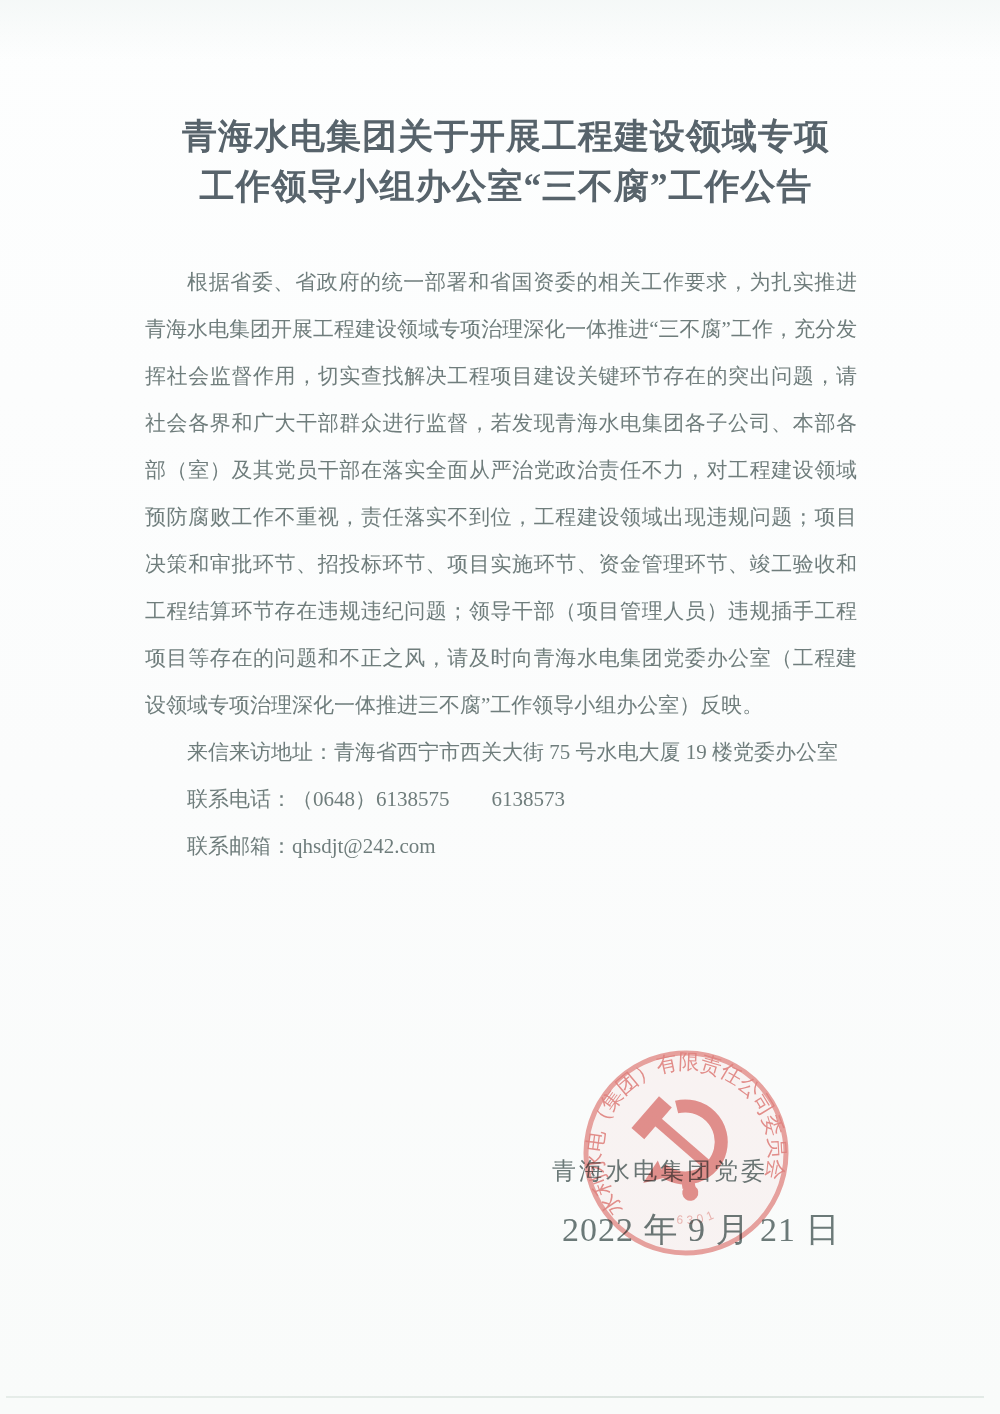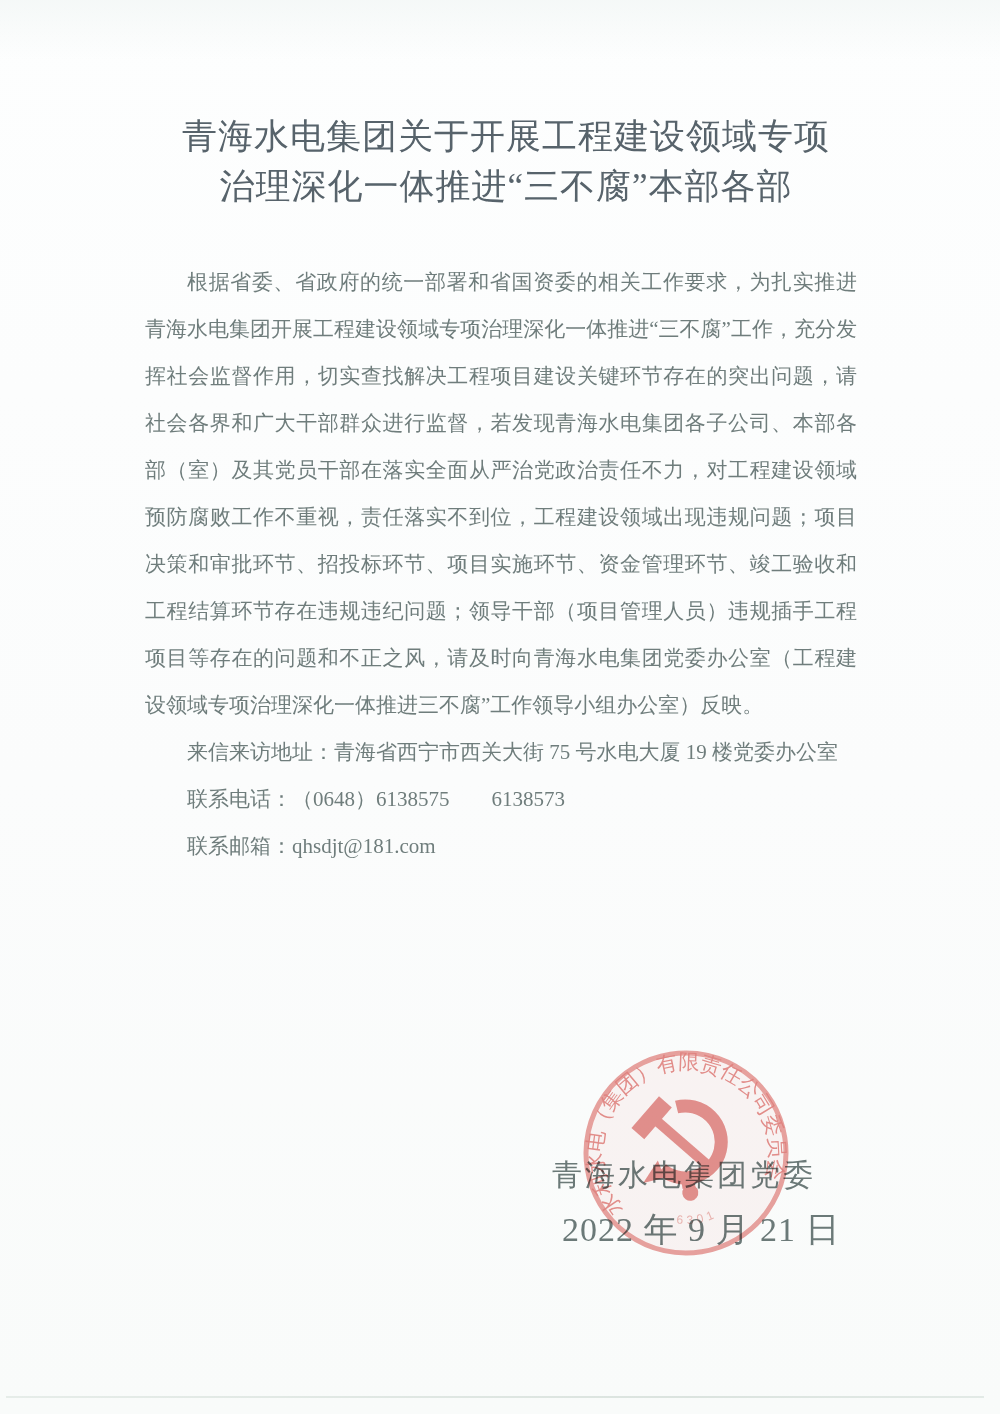--- a/index.html
+++ b/index.html
@@ -8,35 +8,35 @@
     background: linear-gradient(180deg, #fdfefe 0%, #fbfcfc 55%, #f9fbfa 100%);
     font-family: "Liberation Serif", serif;
     position: relative;
     overflow: hidden;
   }
   .page { position: absolute; inset: 0; }
 
   .title {
     position: absolute; top: 112px; left: 12px; right: 0;
     margin: 0; text-align: center;
-    color: #57636b; font-weight: normal;
+    color: #57636b; font-weight: bold;
     font-size: 35px; line-height: 50px; letter-spacing: 1px;
   }
   .title .tline { display: block; }
 
   .bodytext {
     position: absolute; left: 145px; top: 259px; width: 712px;
     color: #6f7d7c; font-size: 21px; line-height: 47px;
     text-align: justify;
   }
   .para { margin: 0; text-indent: 2em; }
 
   .sig-org {
     position: absolute; left: 552px; top: 1155px;
-    font-size: 30px; letter-spacing: 3px; color: #6d7b7a;
+    font-size: 24px; letter-spacing: 3px; color: #6d7b7a;
     mix-blend-mode: multiply; z-index: 3; white-space: nowrap;
   }
   .sig-date {
     position: absolute; left: 562px; top: 1207px;
     font-size: 34px; letter-spacing: 1px; color: #6d7b7a;
     mix-blend-mode: multiply; z-index: 3; white-space: nowrap;
   }
 
   .seal {
     position: absolute; left: 577px; top: 1044px;
@@ -57,28 +57,28 @@
     background: linear-gradient(180deg, rgba(230,238,236,0.35), rgba(255,255,255,0));
   }
 </style>
 </head>
 <body>
 
 <div class="page">
 
   <h1 class="title">
     <span class="tline">青海水电集团关于开展工程建设领域专项</span>
-    <span class="tline">治理深化一体推进“三不腐”本部各部</span>
+    <span class="tline">工作领导小组办公室“三不腐”工作公告</span>
   </h1>
 
   <div class="bodytext">
     <p class="para">根据省委、省政府的统一部署和省国资委的相关工作要求，为扎实推进青海水电集团开展工程建设领域专项治理深化一体推进“三不腐”工作，充分发挥社会监督作用，切实查找解决工程项目建设关键环节存在的突出问题，请社会各界和广大干部群众进行监督，若发现青海水电集团各子公司、本部各部（室）及其党员干部在落实全面从严治党政治责任不力，对工程建设领域预防腐败工作不重视，责任落实不到位，工程建设领域出现违规问题；项目决策和审批环节、招投标环节、项目实施环节、资金管理环节、竣工验收和工程结算环节存在违规违纪问题；领导干部（项目管理人员）违规插手工程项目等存在的问题和不正之风，请及时向青海水电集团党委办公室（工程建设领域专项治理深化一体推进三不腐”工作领导小组办公室）反映。</p>
     <p class="para">来信来访地址：青海省西宁市西关大街 75 号水电大厦 19 楼党委办公室</p>
     <p class="para">联系电话：（0648）6138575　　6138573</p>
-    <p class="para">联系邮箱：qhsdjt@181.com</p>
+    <p class="para">联系邮箱：qhsdjt@242.com</p>
   </div>
 
   <div class="seal">
     <svg viewBox="0 0 218 218" xmlns="http://www.w3.org/2000/svg">
       <defs>
         <path id="ring-path" d="M 38.6 154.7 A 84 84 0 1 1 179.4 154.7" fill="none"></path>
         <path id="code-path" d="M 84.7 175.7 A 71 71 0 0 0 133.3 175.7" fill="none"></path>
       </defs>
 
       <circle cx="109" cy="109" r="98" fill="rgba(236,160,156,0.10)"></circle>

